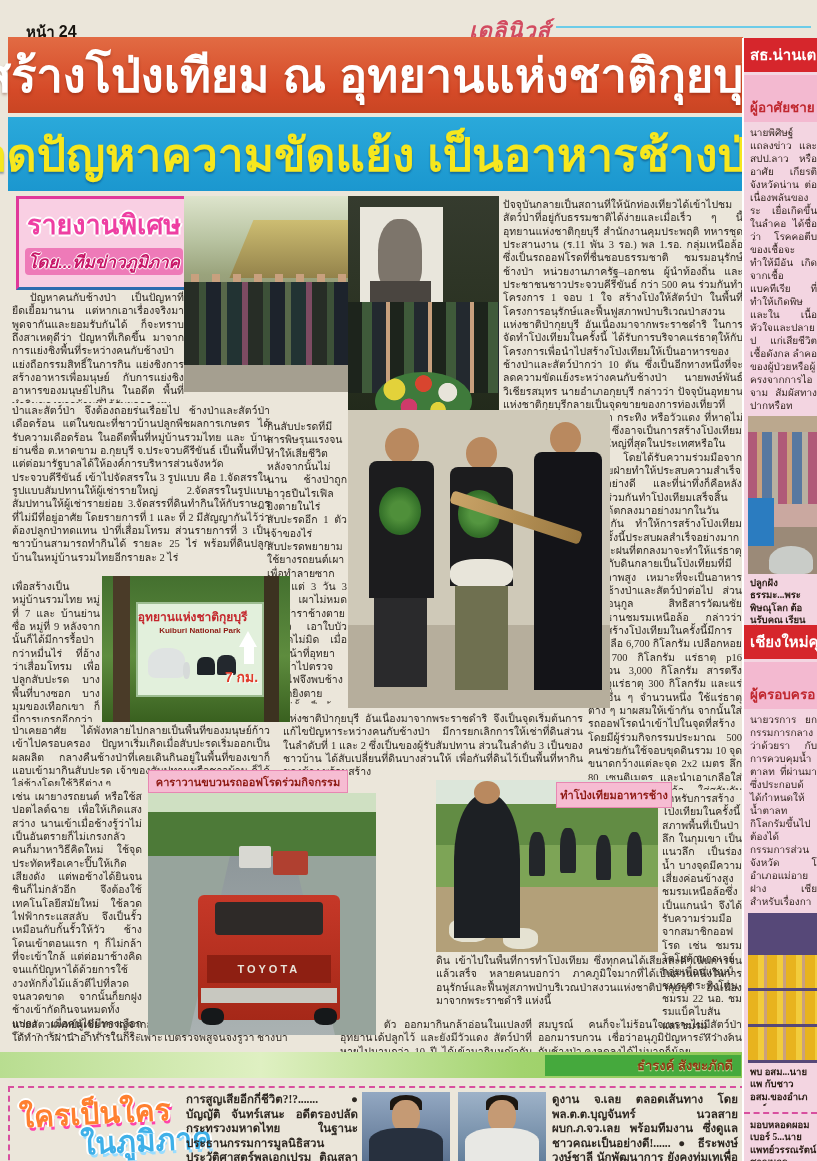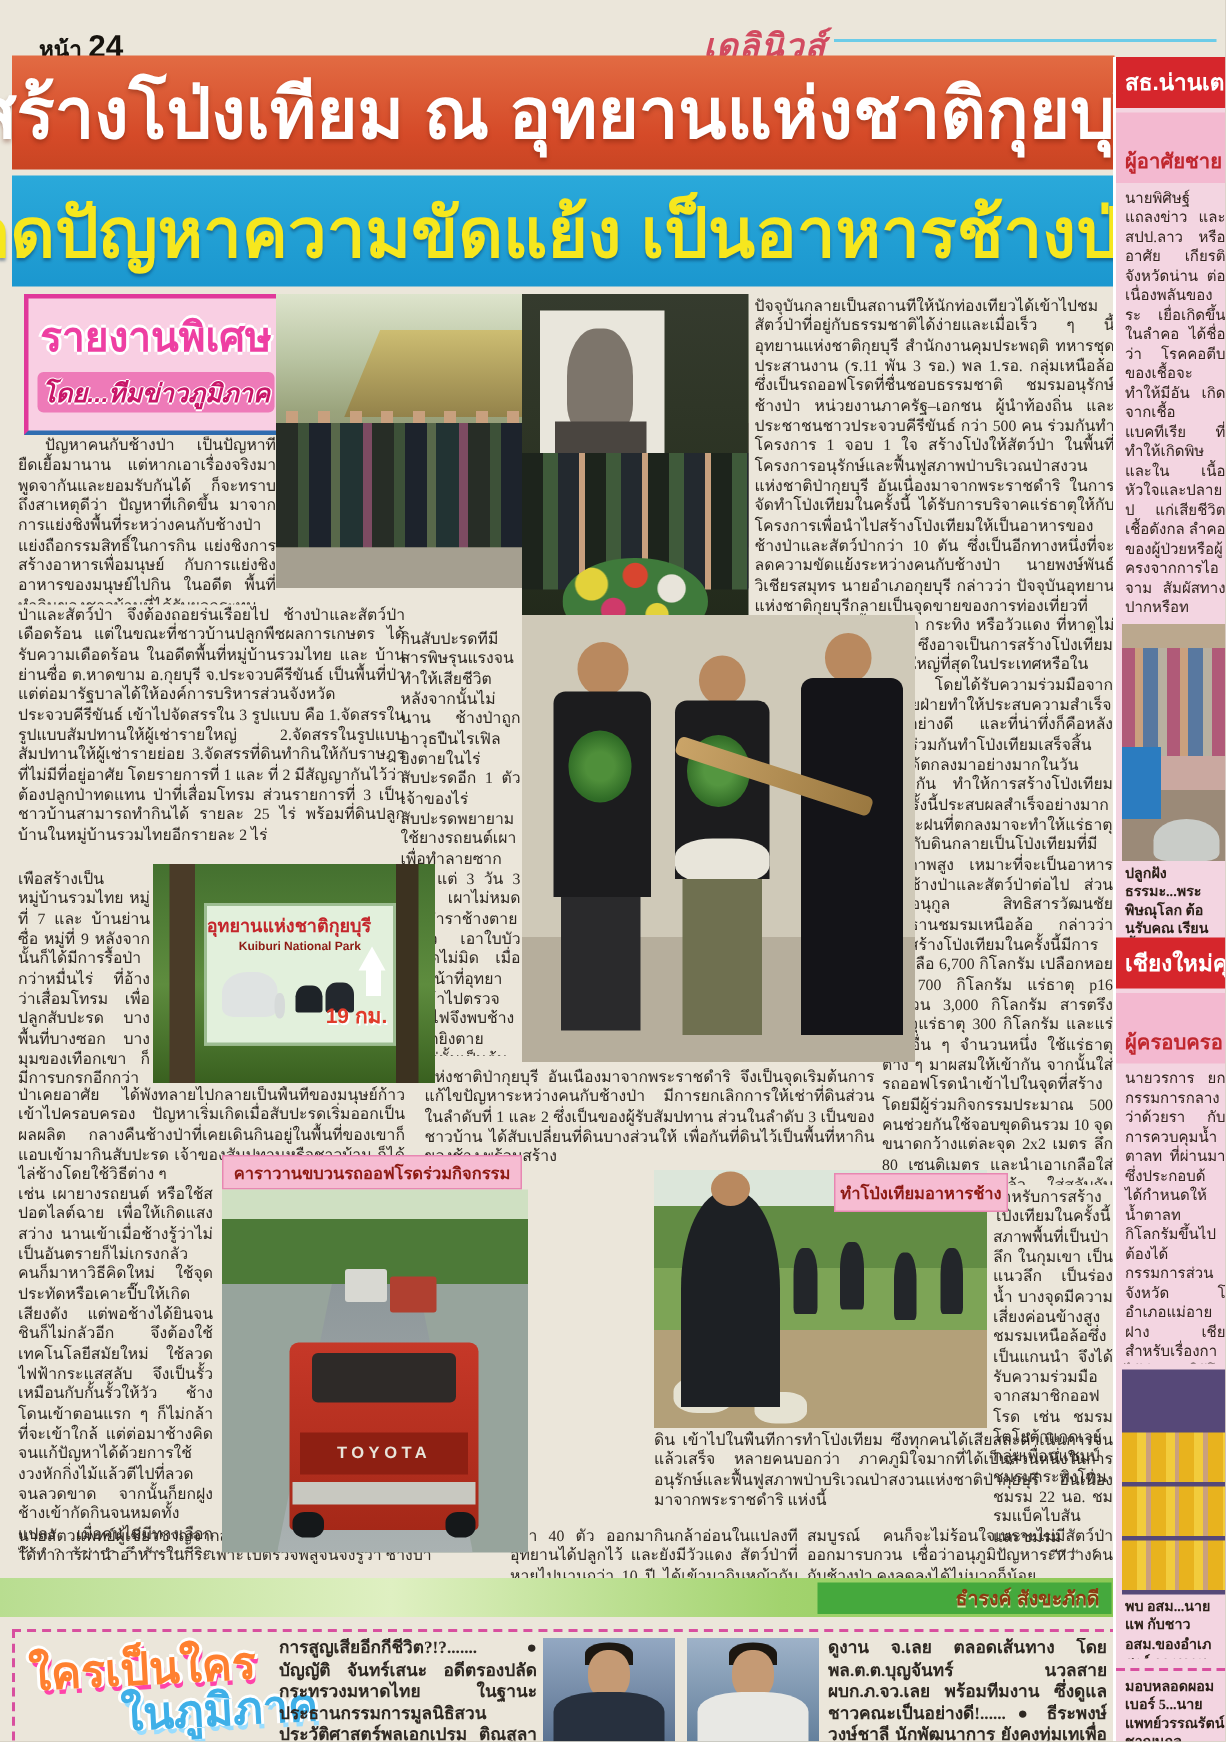--- a/index.html
+++ b/index.html
@@ -4,21 +4,21 @@
 <style>
   html,body{margin:0;padding:0;background:#c9c3b5;}
   #page{position:relative;width:817px;height:1161px;background:#ebe6da;overflow:hidden;
         font-family:"Liberation Serif","DejaVu Serif",serif;}
   .abs{position:absolute;}
   .t{position:absolute;font-size:10.5px;line-height:1.27;text-align:justify;color:#2e2822;overflow:hidden;}
   .ph{position:absolute;overflow:hidden;background:#9a9a8a;}
   .shape{position:absolute;}
   
   #hdr-page{left:26px;top:20px;font-family:"Liberation Sans",sans-serif;font-weight:bold;color:#17130e;font-size:15px;}
-  #hdr-page b{font-size:21px;}
+  #hdr-page b{font-size:16px;}
   #hdr-date{left:116px;top:24px;font-size:11.5px;font-weight:bold;color:#3c332a;}
   #hdr-date-rule{left:116px;top:39px;width:448px;height:4px;border-top:1px solid #b5372d;border-bottom:1px solid #b5372d;}
   #masthead{left:420px;top:13px;width:180px;text-align:center;font-family:"Liberation Sans",sans-serif;
             font-weight:bold;font-style:italic;font-size:22px;color:#d24b60;letter-spacing:1px;}
   .cyan{position:absolute;height:2px;background:#6cccе8;background:#6ccce8;}
   #cy1{left:556px;top:26px;width:255px;}
   #cy2{left:24px;top:44px;width:790px;}
   #cy3{left:24px;top:49px;width:790px;}
   
   #red-banner{left:8px;top:37px;width:735px;height:76px;background:linear-gradient(180deg,#e26b43,#d54a28 70%,#c94523);
@@ -94,21 +94,21 @@
   #kuiburi-sign{left:18%;top:18%;width:66%;height:62%;background:#e2f0dc;border:2px solid #9dbd92;}
   #sign-th{text-align:left;font-family:"Liberation Sans",sans-serif;font-weight:bold;font-size:12px;color:#c4262c;margin-top:3px;white-space:nowrap;}
   #sign-en{text-align:center;font-family:"Liberation Sans",sans-serif;font-weight:bold;font-size:8px;color:#8d1a13;white-space:nowrap;}
   #sign-eleph{position:absolute;left:8%;top:48%;width:30%;height:34%;background:#dfe3e2;border-radius:45% 40% 20% 20%;}
   #sign-eleph:after{content:"";position:absolute;right:-14%;top:45%;width:20%;height:58%;background:#d6dad9;border-radius:40%;}
   #gaur1{position:absolute;left:48%;top:58%;width:14%;height:20%;background:#1e2328;border-radius:40% 40% 10% 10%;}
   #gaur2{position:absolute;left:64%;top:56%;width:15%;height:22%;background:#23282e;border-radius:40% 40% 10% 10%;}
   #sign-arrow{position:absolute;right:4%;top:30%;width:0;height:0;border-left:9px solid transparent;border-right:9px solid transparent;border-bottom:16px solid #fff;}
   #sign-arrow-stem{position:absolute;right:6.2%;top:46%;width:10px;height:18px;background:#fff;}
   #sign-km{position:absolute;right:3%;bottom:8%;font-family:"Liberation Sans",sans-serif;font-weight:bold;font-size:14px;color:#e03b2a;text-shadow:1px 1px 0 #fff;}
-  #truck-photo{left:148px;top:793px;width:204px;height:242px;background:linear-gradient(180deg,#cfe0c2 0 8%,#4d7a38 8% 26%,#97a49c 26% 100%);}
+  #truck-photo{left:148px;top:793px;width:228px;height:242px;background:linear-gradient(180deg,#cfe0c2 0 8%,#4d7a38 8% 26%,#97a49c 26% 100%);}
   #road{left:18%;top:26%;width:64%;height:74%;background:linear-gradient(180deg,#8e979a,#aab2b2);clip-path:polygon(28% 0,72% 0,100% 100%,0 100%);}
   #car1{left:40%;top:22%;width:14%;height:9%;background:#d8d8d2;border-radius:2px;}
   #car2{left:55%;top:24%;width:15%;height:10%;background:#b04030;border-radius:2px;}
   #truck{left:22%;top:42%;width:62%;height:52%;background:linear-gradient(180deg,#c63828,#a52818);border-radius:6px 6px 3px 3px;}
   #truck-win{position:absolute;left:12%;top:6%;width:76%;height:26%;background:#2e2a28;border-radius:4px;}
   #tailgate{position:absolute;left:6%;top:48%;width:88%;height:22%;background:#8e1f12;display:flex;align-items:center;justify-content:center;}
   #tailgate span{font-family:"Liberation Sans",sans-serif;font-weight:bold;color:#e8e4da;font-size:11px;letter-spacing:3px;}
   #bumper{position:absolute;left:2%;top:74%;width:96%;height:12%;background:#c8c8c0;}
   .wheel{position:absolute;bottom:-4%;width:16%;height:14%;background:#15181a;border-radius:40%;}
   #field-photo{left:436px;top:780px;width:222px;height:172px;background:linear-gradient(180deg,#dce6da 0 14%,#628c44 14% 38%,#7da456 38% 62%,#b3a079 62% 100%);}
@@ -239,21 +239,21 @@
     <div class="shape" id="trunk1"></div>
     <div class="shape" id="trunk2"></div>
     <div class="shape" id="kuiburi-sign">
       <div id="sign-th">อุทยานแห่งชาติกุยบุรี</div>
       <div id="sign-en">Kuiburi National Park</div>
       <div class="shape" id="sign-eleph"></div>
       <div class="shape" id="gaur1"></div>
       <div class="shape" id="gaur2"></div>
       <div class="shape" id="sign-arrow"></div>
       <div class="shape" id="sign-arrow-stem"></div>
-      <div id="sign-km">19 กม.</div>
+      <div id="sign-km">7 กม.</div>
     </div>
   </div>
 
   <div class="capband" id="truck-cap">คาราวานขบวนรถออฟโรดร่วมกิจกรรม</div>
   <div class="ph" id="truck-photo">
     <div class="shape" id="road"></div>
     <div class="shape" id="car1"></div>
     <div class="shape" id="car2"></div>
     <div class="shape" id="truck">
       <div class="shape" id="truck-win"></div>

